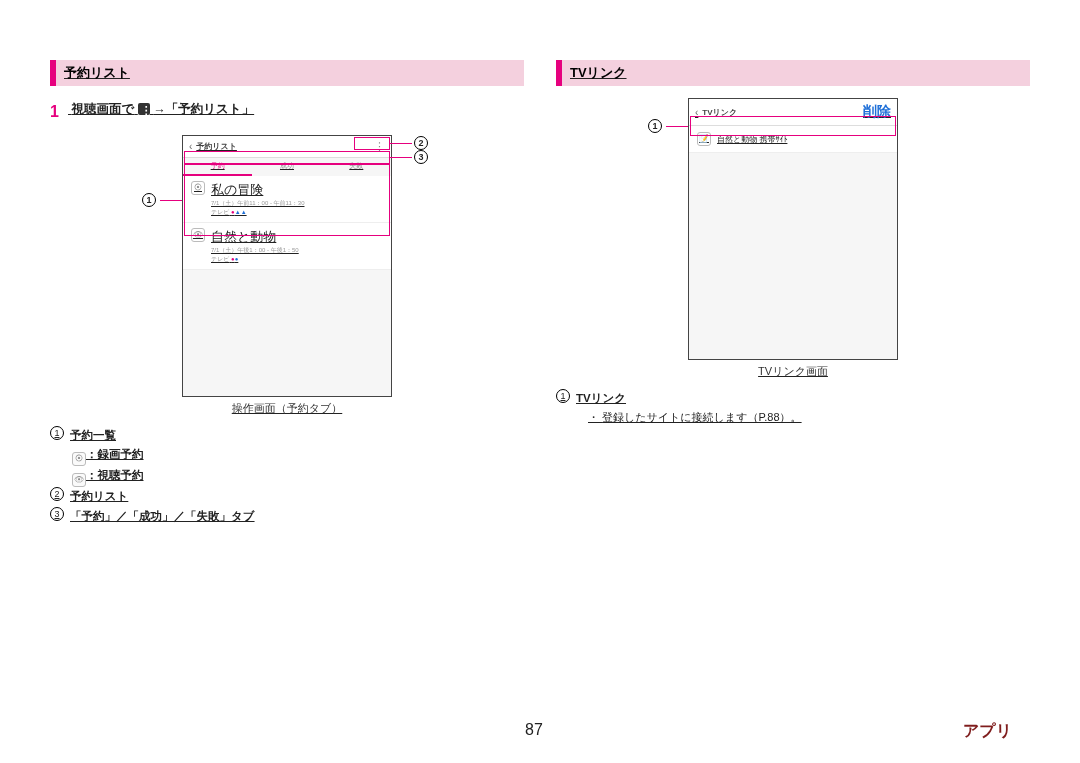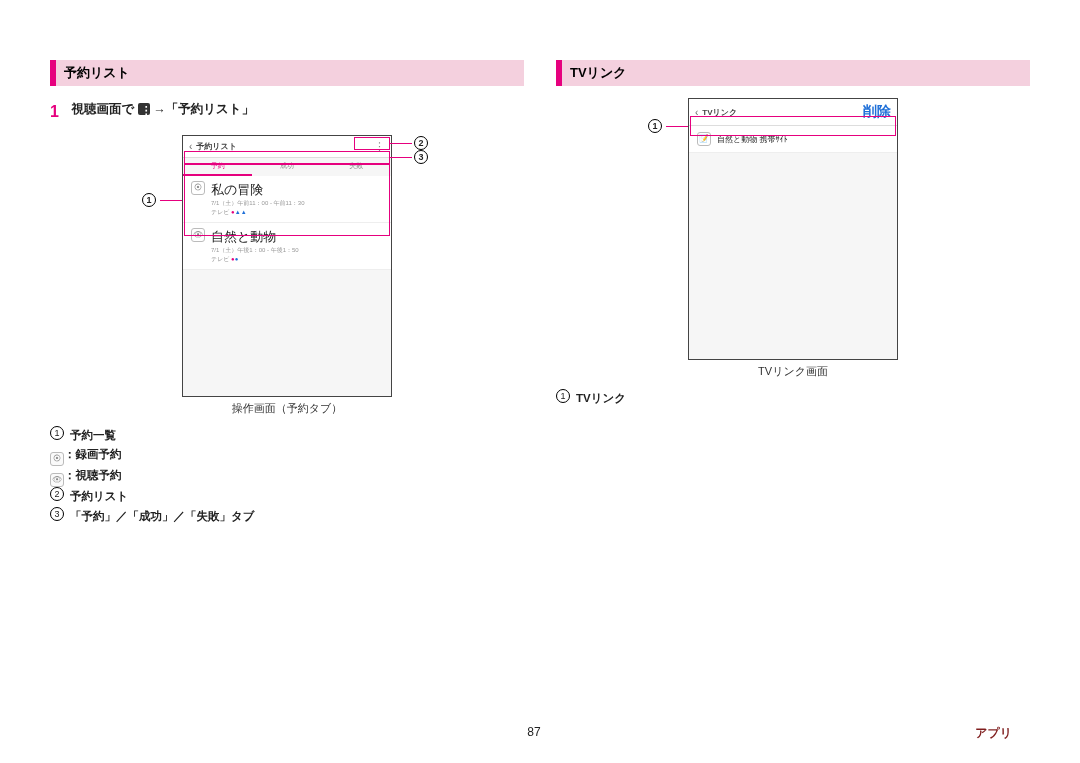--- a/index.html
+++ b/index.html
@@ -6,21 +6,21 @@
   body {
     background: #fff;
     font-family: "Hiragino Sans", "Yu Gothic", Meiryo, sans-serif;
     font-size: 12px;
     color: #222;
     width: 1080px;
     height: 763px;
     position: relative;
     padding: 60px 50px 40px 50px;
   }
-  .columns { display: flex; gap: 32px; }
+  .columns { display: flex; gap: 32px; text-decoration: underline; }
   .col { flex: 1; }
   .section-head {
     background: linear-gradient(to right, #e6007e 0 6px, #f4d0de 6px 100%);
     padding: 4px 10px 4px 14px;
     font-weight: bold;
     font-size: 13px;
     color: #000;
     margin-bottom: 12px;
   }
   .red1 {
@@ -85,21 +85,21 @@
   .leader { position:absolute; height:1px; background:#e6007e;}
   .caption { text-align:center; font-size:11px; color:#333; margin-top:4px;}
   .notes { margin-top:10px; font-size:11.5px; line-height:1.7; }
   .notes .row { display:flex; gap:6px; align-items:flex-start;}
   .notes .lab { font-weight:bold;}
   .sub-ic {
     display:inline-block; width:14px; height:14px; border:1px solid #bbb; border-radius:3px;
     vertical-align:-3px; font-size:8px; text-align:center; line-height:12px; color:#888; background:#fafafa;
   }
   .bullets { margin-left:32px; font-size:11px; line-height:1.6;}
-  .footer { position:absolute; bottom:24px; left:0; width:1068px; display:flex; justify-content:center; font-size:12px;}
+  .footer { position:absolute; bottom:24px; left:0; width:1068px; display:flex; justify-content:center; font-size:16px;}
   .footer .app { position:absolute; right:56px; color:#7f1d1d; font-weight:bold;}
   .link-item { display:flex; align-items:center; gap:6px; padding:6px 8px; background:#fff; border-bottom:1px solid #eee; font-size:8px;}
   .link-ic { width:14px; height:14px; border:1px solid #bbb; border-radius:3px; font-size:8px; text-align:center; line-height:12px; color:#888;}
 </style>
 </head>
 <body>
 
 <div class="columns">
 
   <div class="col">
@@ -154,21 +154,21 @@
         <div class="callout" style="left:-40px; top:58px;"><span class="circ">1</span></div>
       </div>
     </div>
     <div class="caption">操作画面（予約タブ）</div>
 
     <div class="notes">
       <div class="row">
           <span class="circ">1</span>
           <div><span class="lab">予約一覧</span></div>
         </div>
-      <div style="">
+      <div style="margin-left:22px;">
         <span class="sub-ic">⦿</span><span class="lab">：録画予約</span><br>
         <span class="sub-ic">👁</span><span class="lab">：視聴予約</span>
       </div>
       <div class="row">
           <span class="circ">2</span>
           <div><span class="lab">予約リスト</span></div>
         </div>
       <div class="row">
           <span class="circ">3</span>
           <div><span class="lab">「予約」／「成功」／「失敗」タブ</span></div>
@@ -197,20 +197,23 @@
         <div class="callout" style="left:-40px; top:21px;"><span class="circ">1</span></div>
       </div>
     </div>
     <div class="caption">TVリンク画面</div>
 
     <div class="notes">
       <div class="row">
           <span class="circ">1</span>
           <div><span class="lab">TVリンク</span></div>
         </div>
+      <div class="bullets">
+        <div>・ <span>登録したサイトに接続します（P.88）。</span></div>
+      </div>
     </div>
   </div>
 </div>
 
 <div class="footer">
   <span>87</span>
   <span class="app">アプリ</span>
 </div>
 
 </body></html>

